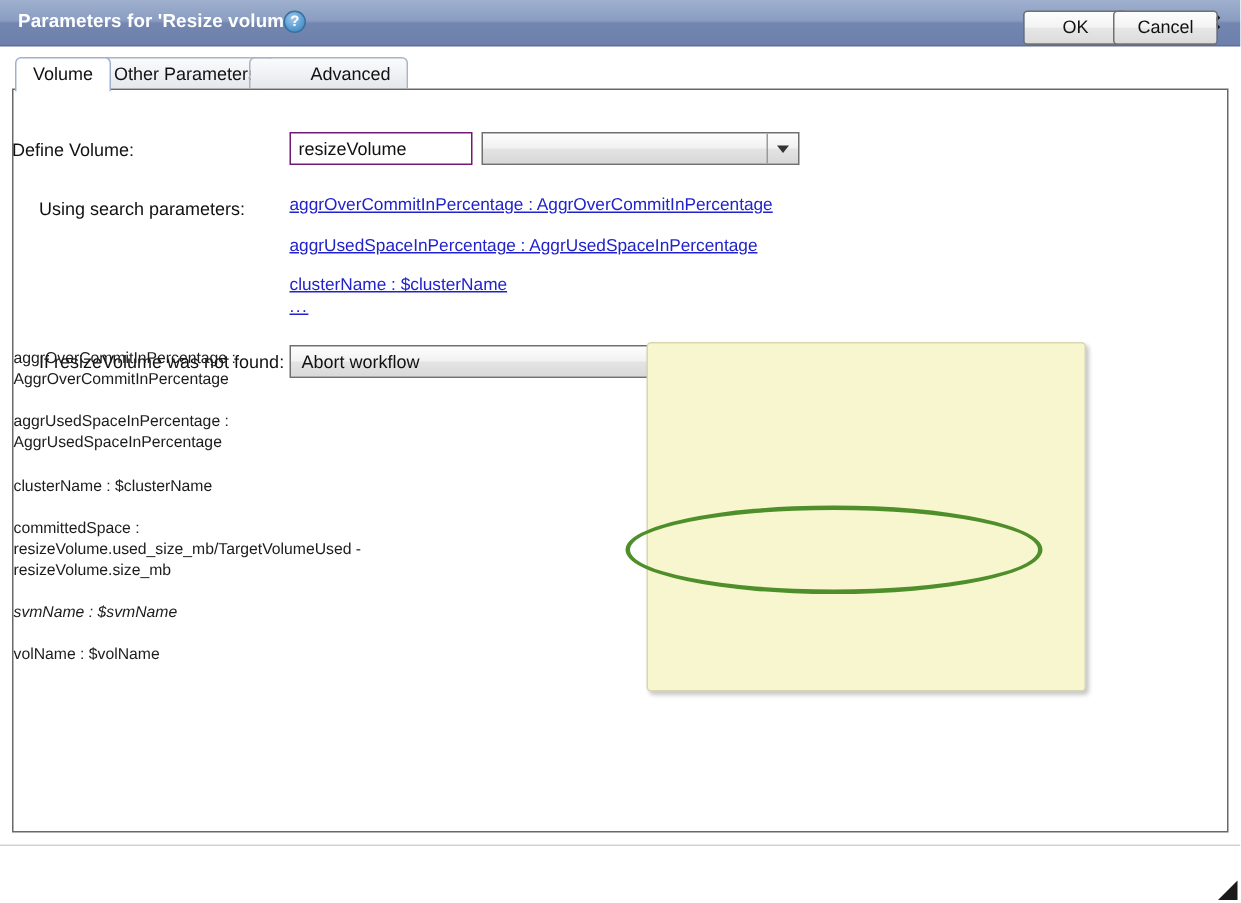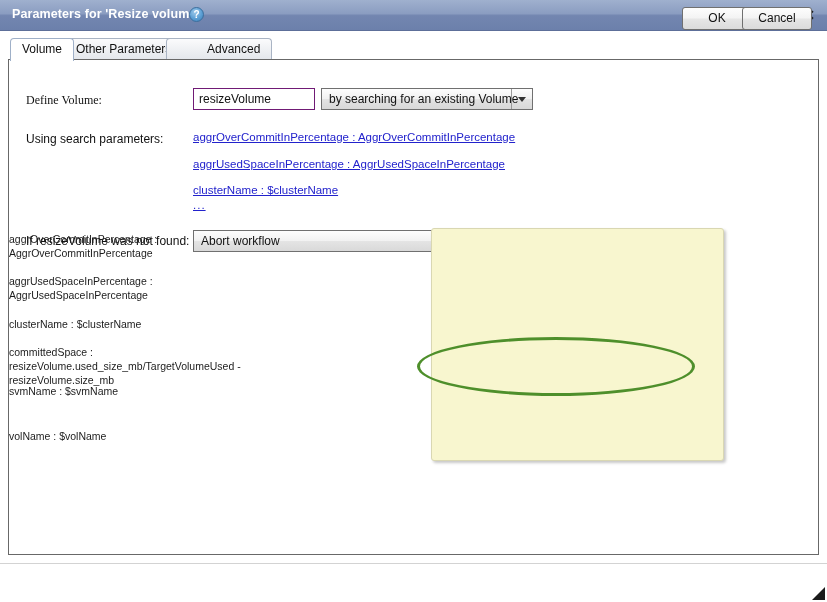--- a/index.html
+++ b/index.html
@@ -113,21 +113,21 @@
     box-sizing: border-box;
   }
 
   
   .lbl {
     position: absolute;
     font-size: 12px;
     color: #111111;
     white-space: nowrap;
   }
-  .lbl-define   { left: 26px;  top: 93px; font-family: Liberation Serif, serif; }
+  .lbl-define   { left: 8px;  top: 93px; }
   .lbl-using    { left: 26px;  top: 132px; }
   .lbl-notfound { left: 26px;  top: 234px; }
 
   .txtinput {
     position: absolute;
     left: 193px;
     top: 88px;
     width: 122px;
     height: 22px;
     box-sizing: border-box;
@@ -223,21 +223,21 @@
     width: 276px;
     font-size: 10.5px;
     line-height: 14px;
     color: #1c1c1c;
     white-space: pre-line;
   }
   .tt-0 { top: 232px; }
   .tt-1 { top: 274px; }
   .tt-2 { top: 317px; }
   .tt-3 { top: 345px; }
-  .tt-4 { top: 384px; }
+  .tt-4 { top: 401px; font-style: italic; }
   .tt-5 { top: 429px; }
 
   .ellipse {
     position: absolute;
     left: 417px;
     top: 337px;
     width: 278px;
     height: 59px;
     border: 3px solid #4e8f2b;
     border-radius: 50%;
@@ -304,21 +304,20 @@
   <div class="tab" style="left:166px;padding-left:40px;">
     <span>Advanced</span>
   </div>
 </div>
 
 <div class="panel"></div>
 
 <div class="lbl lbl-define">Define Volume:</div>
 <input class="txtinput" type="text" value="resizeVolume" style="">
 <div class="combo">
-  <div class="combo-text">by searching for an existing Volume</div>
   <div class="combo-arrowbox"></div>
 </div>
 
 <div class="lbl lbl-using">Using search parameters:</div>
 <div class="slink slink-0">aggrOverCommitInPercentage  :   AggrOverCommitInPercentage</div>
 <div class="slink slink-1">aggrUsedSpaceInPercentage  :   AggrUsedSpaceInPercentage</div>
 <div class="slink slink-2">clusterName  :  $clusterName</div>
 <div class="slink slink-3">...</div>
 
 <div class="lbl lbl-notfound">If resizeVolume was not found:</div>

